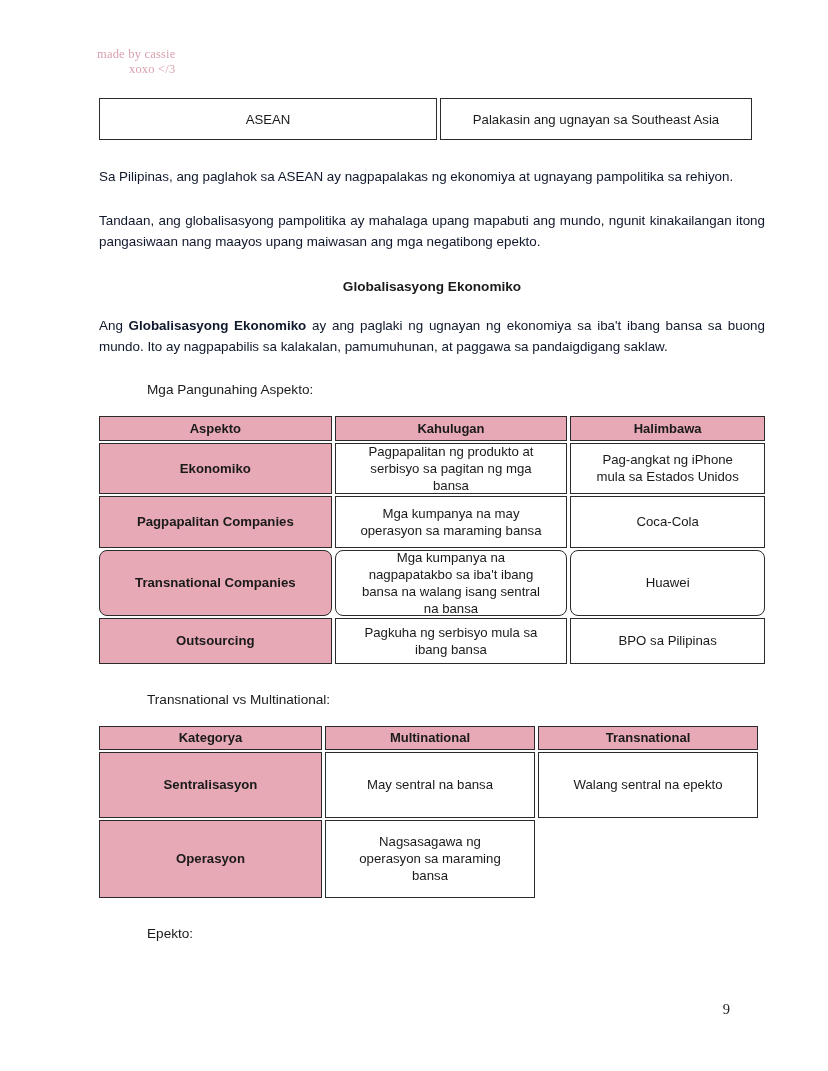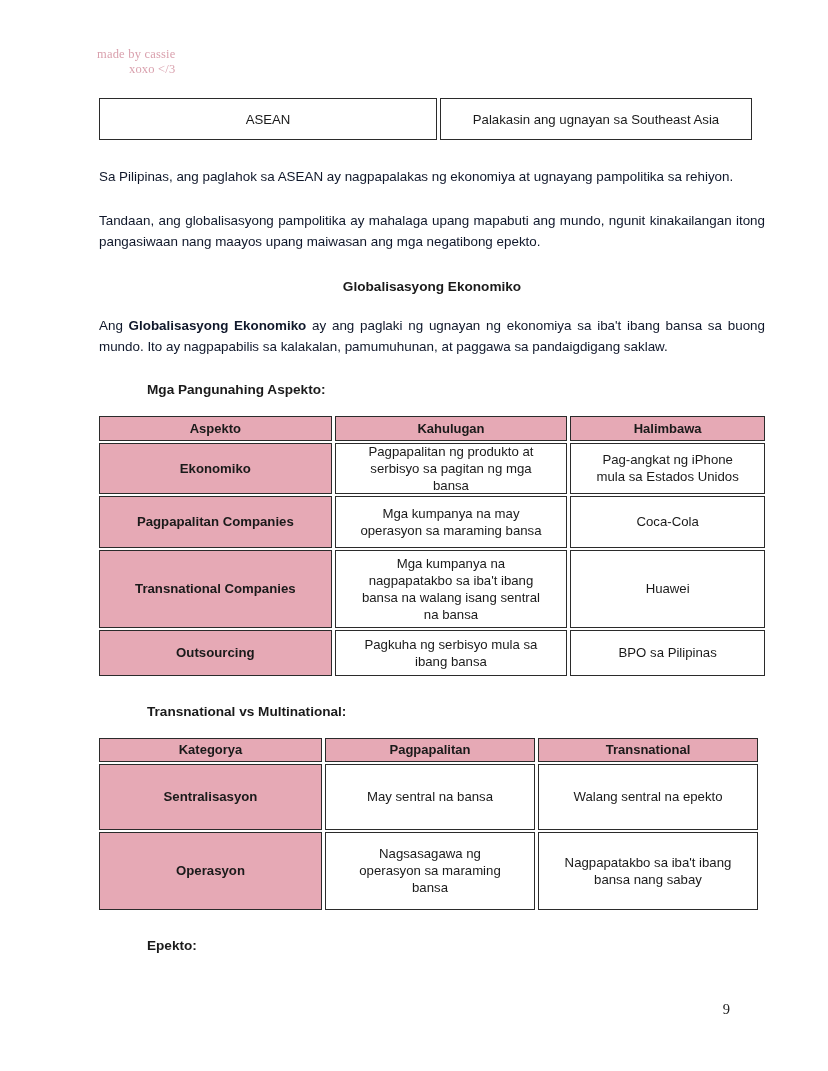--- a/index.html
+++ b/index.html
@@ -94,34 +94,34 @@
   h2.center-head {
     margin: 0;
     font-size: 13.6px;
     font-weight: bold;
     text-align: center;
     line-height: 20px;
   }
   h3.sub-head {
     margin: 0;
     font-size: 13.6px;
-    font-weight: bold;
+    font-weight: normal;
     text-align: left;
     line-height: 20px;
     padding-left: 48px;
   }
 
   
   .tbl-aspekto .ca { width: 233px; }
   .tbl-aspekto .cb { width: 233px; }
   .tbl-aspekto .cc { width: 195px; }
   .tbl-aspekto .r-head .wcell { height: 25px; font-size: 13px; }
   .tbl-aspekto .r1 .wcell { height: 51px; }
   .tbl-aspekto .r2 .wcell { height: 52px; }
-  .tbl-aspekto .r3 .wcell { height: 78px; }
+  .tbl-aspekto .r3 .wcell { height: 66px; border-radius: 8px; }
   .tbl-aspekto .r4 .wcell { height: 46px; }
 
   
   .tbl-kat .ca { width: 223px; }
   .tbl-kat .cb { width: 210px; }
   .tbl-kat .cc { width: 220px; }
   .tbl-kat .r-head .wcell { height: 24px; font-size: 13px; }
   .tbl-kat .r1 .wcell { height: 66px; }
   .tbl-kat .r2 .wcell { height: 78px; }
 
@@ -204,32 +204,31 @@
 
     <div class="gap-26"></div>
 
     <h3 class="sub-head">Transnational vs Multinational:</h3>
 
     <div class="gap-16"></div>
 
     <div class="wtable tbl-kat">
       <div class="wrow r-head">
         <div class="wcell pink hdr ca">Kategorya</div>
-        <div class="wcell pink hdr cb">Pagpapalitan</div>
+        <div class="wcell pink hdr cb">Multinational</div>
         <div class="wcell pink hdr cc">Transnational</div>
       </div>
       <div class="wrow r1">
         <div class="wcell pink bold ca">Sentralisasyon</div>
         <div class="wcell cb">May sentral na bansa</div>
         <div class="wcell cc">Walang sentral na epekto</div>
       </div>
       <div class="wrow r2">
         <div class="wcell pink bold ca">Operasyon</div>
         <div class="wcell cb">Nagsasagawa ng operasyon sa maraming bansa</div>
-        <div class="wcell cc">Nagpapatakbo sa iba't ibang bansa nang sabay</div>
       </div>
     </div>
 
     <div class="gap-26"></div>
 
     <h3 class="sub-head">Epekto:</h3>
 
   </div>
 
   <div class="page-number">9</div>

